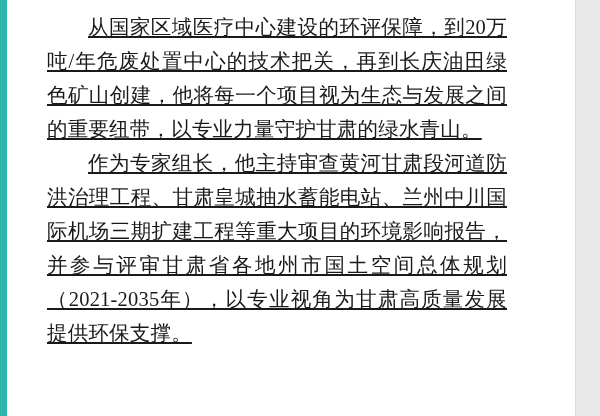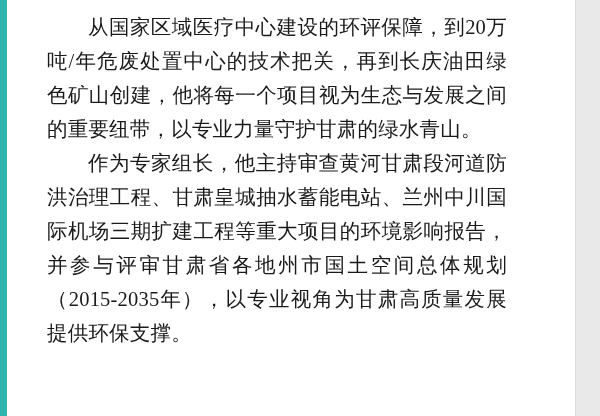--- a/index.html
+++ b/index.html
@@ -59,33 +59,34 @@
     margin: 0 0 0 0;
     font-size: 20.5px;
     line-height: 34px;
     color: #1a1a1a;
     text-align: justify;
     text-justify: inter-ideograph;
     text-indent: 2em;
     letter-spacing: 0.2px;
     font-family: "Liberation Serif", "DejaVu Serif", serif;
     width: 460px;
+    text-decoration: underline;
   }
   p.para + p.para {
     margin-top: 0px;
   }
 </style>
 </head>
 <body>
 
 <div class="page">
 
   <div class="left-bar"></div>
 
   <div class="content">
     <p class="para">从国家区域医疗中心建设的环评保障，到20万吨/年危废处置中心的技术把关，再到长庆油田绿色矿山创建，他将每一个项目视为生态与发展之间的重要纽带，以专业力量守护甘肃的绿水青山。</p>
-    <p class="para">作为专家组长，他主持审查黄河甘肃段河道防洪治理工程、甘肃皇城抽水蓄能电站、兰州中川国际机场三期扩建工程等重大项目的环境影响报告，并参与评审甘肃省各地州市国土空间总体规划（2015-2035年），以专业视角为甘肃高质量发展提供环保支撑。</p>
+    <p class="para">作为专家组长，他主持审查黄河甘肃段河道防洪治理工程、甘肃皇城抽水蓄能电站、兰州中川国际机场三期扩建工程等重大项目的环境影响报告，并参与评审甘肃省各地州市国土空间总体规划（2021-2035年），以专业视角为甘肃高质量发展提供环保支撑。</p>
   </div>
 
   <div class="right-margin-line"></div>
   <div class="right-margin"></div>
 
 </div>
 
 </body></html>

